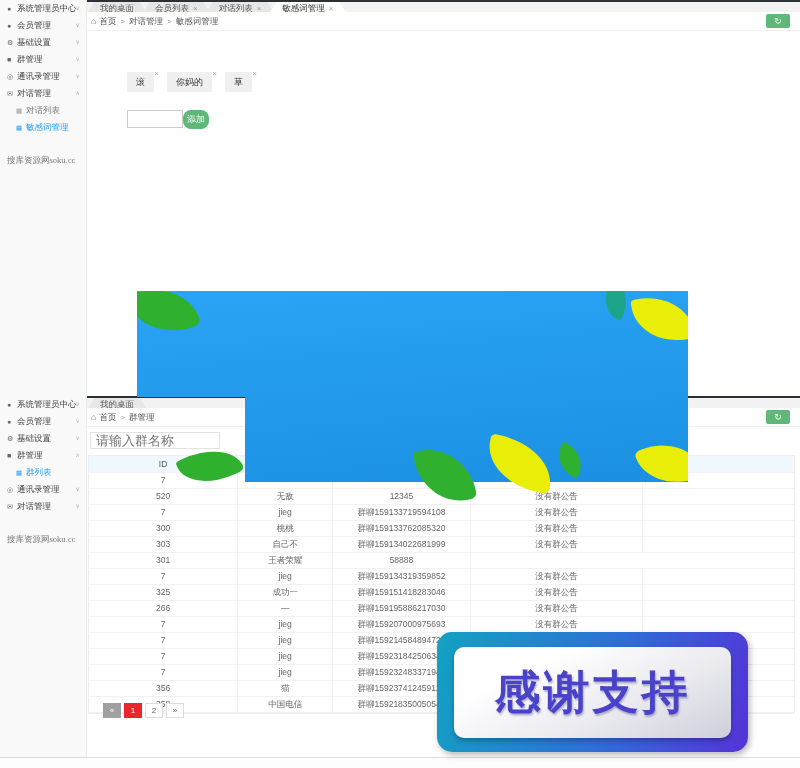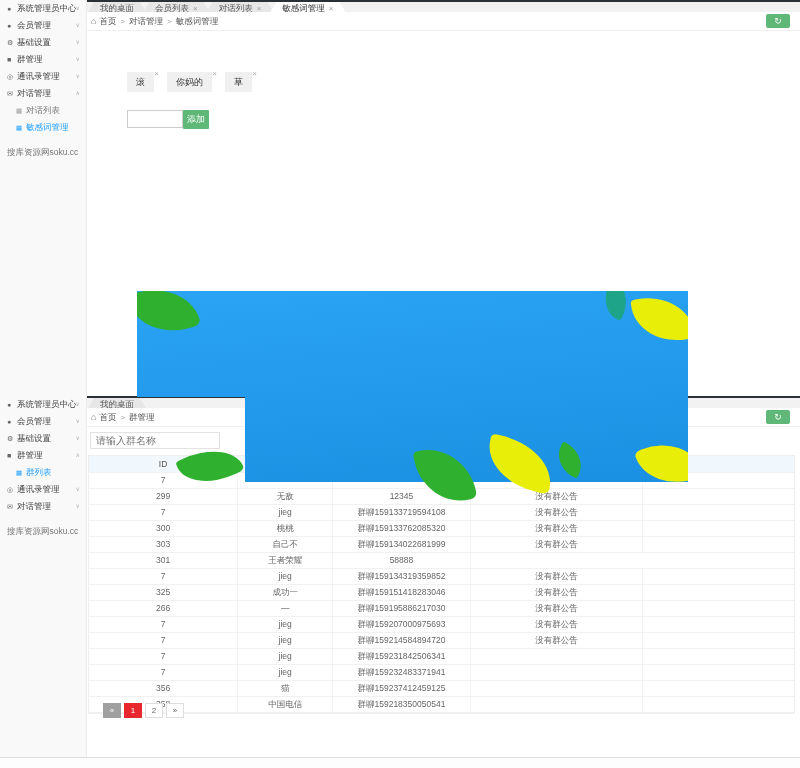--- a/index.html
+++ b/index.html
@@ -11,21 +11,21 @@
   
   .sidebar{position:absolute;left:0;top:0;width:87px;height:100%;background:#f9f9f9;
            border-right:1px solid #ececec;box-sizing:border-box;}
   .sb-item{position:relative;height:17px;line-height:17px;padding-left:7px;font-size:8.5px;
            color:#444;white-space:nowrap;cursor:pointer;}
   .sb-item .sb-icon{display:inline-block;width:10px;font-size:7px;color:#666;}
   .sb-item .sb-chev{position:absolute;right:6px;top:0;font-size:6px;color:#b5b5b5;}
   .sb-item.sub{padding-left:16px;color:#777;}
   .sb-item.sub .sb-icon{color:#999;font-size:6.5px;}
   .sb-item.sub.active,.sb-item.sub.active .sb-icon{color:#1E9FFF;}
-  .sb-item.footer{color:#777;font-size:8.5px;padding-left:7px;margin-top:8px;cursor:default;}
+  .sb-item.footer{color:#777;font-size:8.5px;padding-left:7px;margin-top:16px;cursor:default;font-family:Liberation Serif, serif;}
   
   .tabbar{position:absolute;left:87px;top:0;right:0;height:14px;background:#f2f2f2;
           border-top:2px solid #2b2f36;border-bottom:1px solid #d8d8d8;box-sizing:border-box;
           display:flex;align-items:flex-start;}
   .tab{position:relative;height:12px;line-height:12px;font-size:8.5px;color:#555;background:#e7e7e7;
        padding:0 13px;margin-right:-5px;cursor:pointer;
        clip-path:polygon(7px 0,calc(100% - 7px) 0,100% 100%,0 100%);}
   .tab.active{background:#ffffff;color:#333;}
   .tab .tab-close{font-size:8px;color:#9a9a9a;margin-left:4px;}
   
@@ -38,24 +38,24 @@
                border:none;border-radius:2px;color:#fff;font-size:9px;line-height:14px;
                text-align:center;cursor:pointer;padding:0;}
   
   .word-row{position:absolute;left:127px;top:72px;display:flex;gap:13px;}
   .word{position:relative;background:#f0f0f0;height:20px;line-height:20px;padding:0 9px;
         font-size:9px;color:#333;}
   .word-x{position:absolute;top:-8px;right:-5px;font-size:8px;color:#aaa;cursor:pointer;}
   .word-input{position:absolute;left:127px;top:110px;width:48px;height:16px;border:1px solid #ccc;
               font-size:9px;padding:0 3px;}
   .add-btn{position:absolute;left:183px;top:110px;width:26px;height:19px;background:#5FB878;
-           border:none;border-radius:1px;color:#fff;font-size:9px;cursor:pointer;padding:0;}
+           border:none;border-radius:8px;color:#fff;font-size:9px;cursor:pointer;padding:0;}
   
   .search-input{position:absolute;left:90px;top:36px;width:118px;height:15px;border:1px solid #e2e2e2;
-                font-size:10px;color:#666;padding:0 5px;}
+                font-size:13px;color:#666;padding:0 5px;}
   .gtable{position:absolute;left:88px;top:59px;width:707px;border:1px solid #eee;box-sizing:border-box;}
   .trow{display:flex;height:15px;border-bottom:1px solid #f1f1f1;background:#fff;}
   .trow.thead{background:#f0f8fd;height:16px;}
   .tcell{box-sizing:border-box;font-size:8.5px;color:#666;text-align:center;line-height:15px;
          overflow:hidden;white-space:nowrap;border-left:1px solid #f3f3f3;}
   .tcell:first-child{border-left:none;}
   .thead .tcell{color:#555;line-height:16px;}
   .c0{width:21%;} .c1{width:13.5%;text-align:center;} .c2{width:19.5%;} .c3{width:24.5%;font-family:Liberation Serif, serif;} .c4{width:21.5%;}
   .pg{position:absolute;left:103px;top:307px;display:flex;gap:3px;}
   .pg-btn{min-width:8px;height:13px;line-height:13px;padding:0 4px;font-size:8px;text-align:center;
@@ -145,21 +145,21 @@
           <div class="tcell c4"></div>
         </div>
         <div class="trow">
           <div class="tcell c0">7</div>
           <div class="tcell c1"></div>
           <div class="tcell c2"></div>
           <div class="tcell c3"></div>
           <div class="tcell c4"></div>
         </div>
         <div class="trow">
-          <div class="tcell c0">299</div>
+          <div class="tcell c0">520</div>
           <div class="tcell c1">无敌</div>
           <div class="tcell c2">12345</div>
           <div class="tcell c3">没有群公告</div>
           <div class="tcell c4"></div>
         </div>
         <div class="trow">
           <div class="tcell c0">7</div>
           <div class="tcell c1">jieg</div>
           <div class="tcell c2">群聊159133719594108</div>
           <div class="tcell c3">没有群公告</div>
@@ -260,17 +260,22 @@
   <div id="bottombar"></div>
 
   <div id="overlay">
       <div class="leaf" style="left: -4px; top: -6px; width: 62px; height: 50px; background: rgb(47, 176, 47); transform: rotate(-18deg);"></div>
       <div class="leaf" style="left: 466px; top: -8px; width: 26px; height: 34px; background: rgb(30, 164, 137); transform: rotate(25deg);"></div>
       <div class="leaf" style="left: 497px; top: 4px; width: 58px; height: 48px; background: rgb(233, 238, 8); transform: rotate(-10deg);"></div>
       <div class="leaf" style="left: 418px; top: 156px; width: 30px; height: 26px; background: rgb(47, 176, 47); transform: rotate(30deg);"></div>
       <div class="leaf" style="left: 503px; top: 150px; width: 58px; height: 46px; background: rgb(233, 238, 8); transform: rotate(160deg);"></div>
     </div>
 
+  <div id="banner">
+    <div class="plate">
+      <span class="thanks">感谢支持</span>
+    </div>
+  </div>
 
 <div class="leaf free-leaf" style="left: 418px; top: 446px; width: 54px; height: 58px; background: rgb(47, 176, 47); transform: rotate(-12deg);"></div>
     <div class="leaf free-leaf" style="left: 486px; top: 440px; width: 68px; height: 48px; background: rgb(233, 238, 8); transform: rotate(12deg);"></div>
     <div class="leaf free-leaf" style="left: 180px; top: 448px; width: 60px; height: 36px; background: rgb(47, 176, 47); transform: rotate(-25deg);"></div>
   </div>
 
 </body></html>

